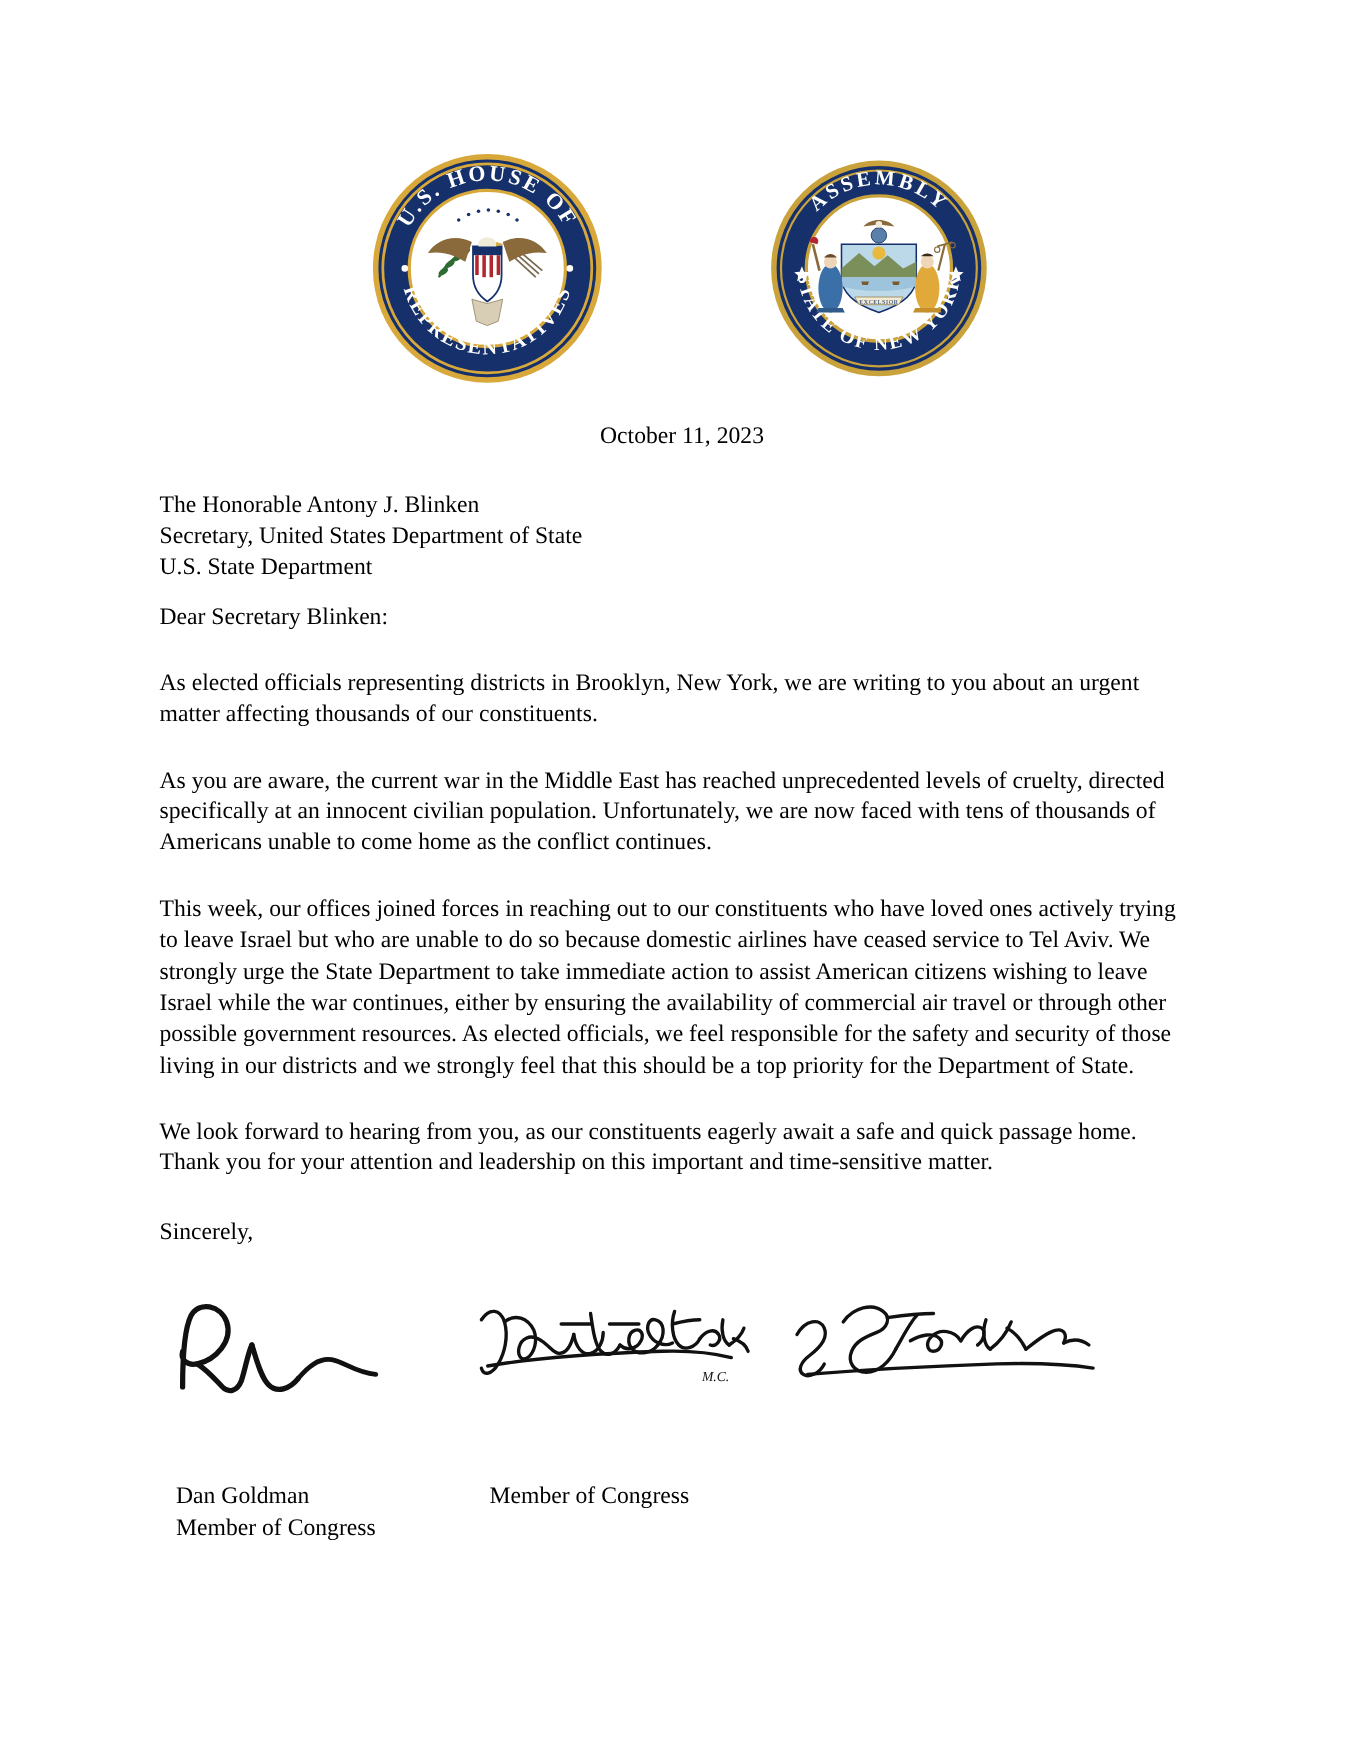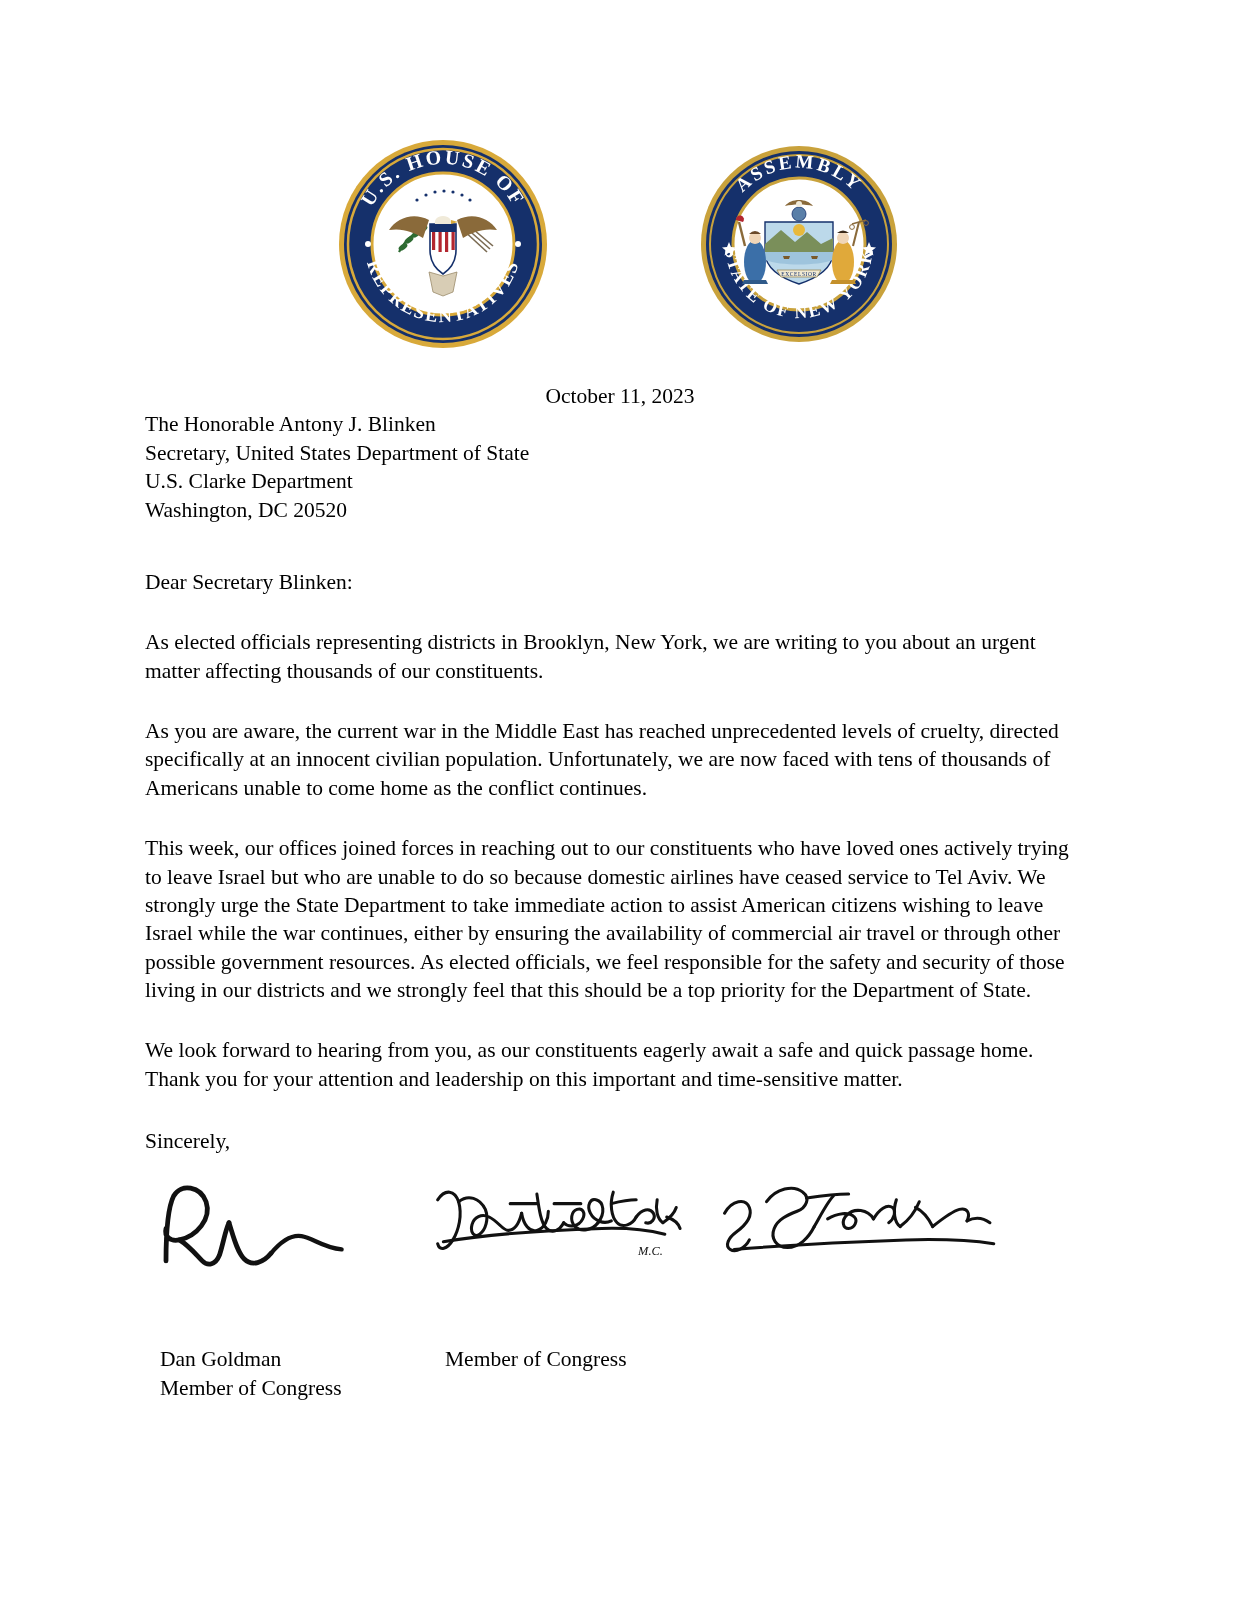--- a/index.html
+++ b/index.html
@@ -49,26 +49,27 @@
     position: absolute;
     left: 145px;
     top: 382px;
     width: 925px;
     font-size: 21.5px;
     line-height: 1.32;
   }
   .date {
     text-align: center;
     margin-left: 25px;
+    margin-bottom: 34px;
   }
   .addr-line {
     white-space: pre;
   }
   .addr-block {
-    margin-bottom: 44px;
+    margin-bottom: 16px;
   }
   .salutation {
     margin-bottom: 32px;
   }
   .para {
     margin-bottom: 26px;
     text-align: left;
     margin-top: 32px;
   }
   .closing {
@@ -255,22 +256,21 @@
     </div>
   </div>
 
   <div class="letter">
 
     <div class="date">October 11, 2023</div>
 
     <div class="addr-block">
       <div class="addr-line">The Honorable Antony J. Blinken</div>
       <div class="addr-line">Secretary, United States Department of State</div>
-      <div class="addr-line">U.S. Clarke Department</div>
-      <div class="addr-line">Washington, DC 20520</div>
+      <div class="addr-line">U.S. State Department</div>
     </div>
 
     <div class="salutation">Dear Secretary Blinken:</div>
 
     <p class="para">As elected officials representing districts in Brooklyn, New York, we are writing to you about an urgent matter affecting thousands of our constituents.</p>
     <p class="para">As you are aware, the current war in the Middle East has reached unprecedented levels of cruelty, directed specifically at an innocent civilian population. Unfortunately, we are now faced with tens of thousands of Americans unable to come home as the conflict continues.</p>
     <p class="para">This week, our offices joined forces in reaching out to our constituents who have loved ones actively trying to leave Israel but who are unable to do so because domestic airlines have ceased service to Tel Aviv. We strongly urge the State Department to take immediate action to assist American citizens wishing to leave Israel while the war continues, either by ensuring the availability of commercial air travel or through other possible government resources. As elected officials, we feel responsible for the safety and security of those living in our districts and we strongly feel that this should be a top priority for the Department of State.</p>
     <p class="para">We look forward to hearing from you, as our constituents eagerly await a safe and quick passage home. Thank you for your attention and leadership on this important and time-sensitive matter.</p>
 
     <div class="closing">Sincerely,</div>

